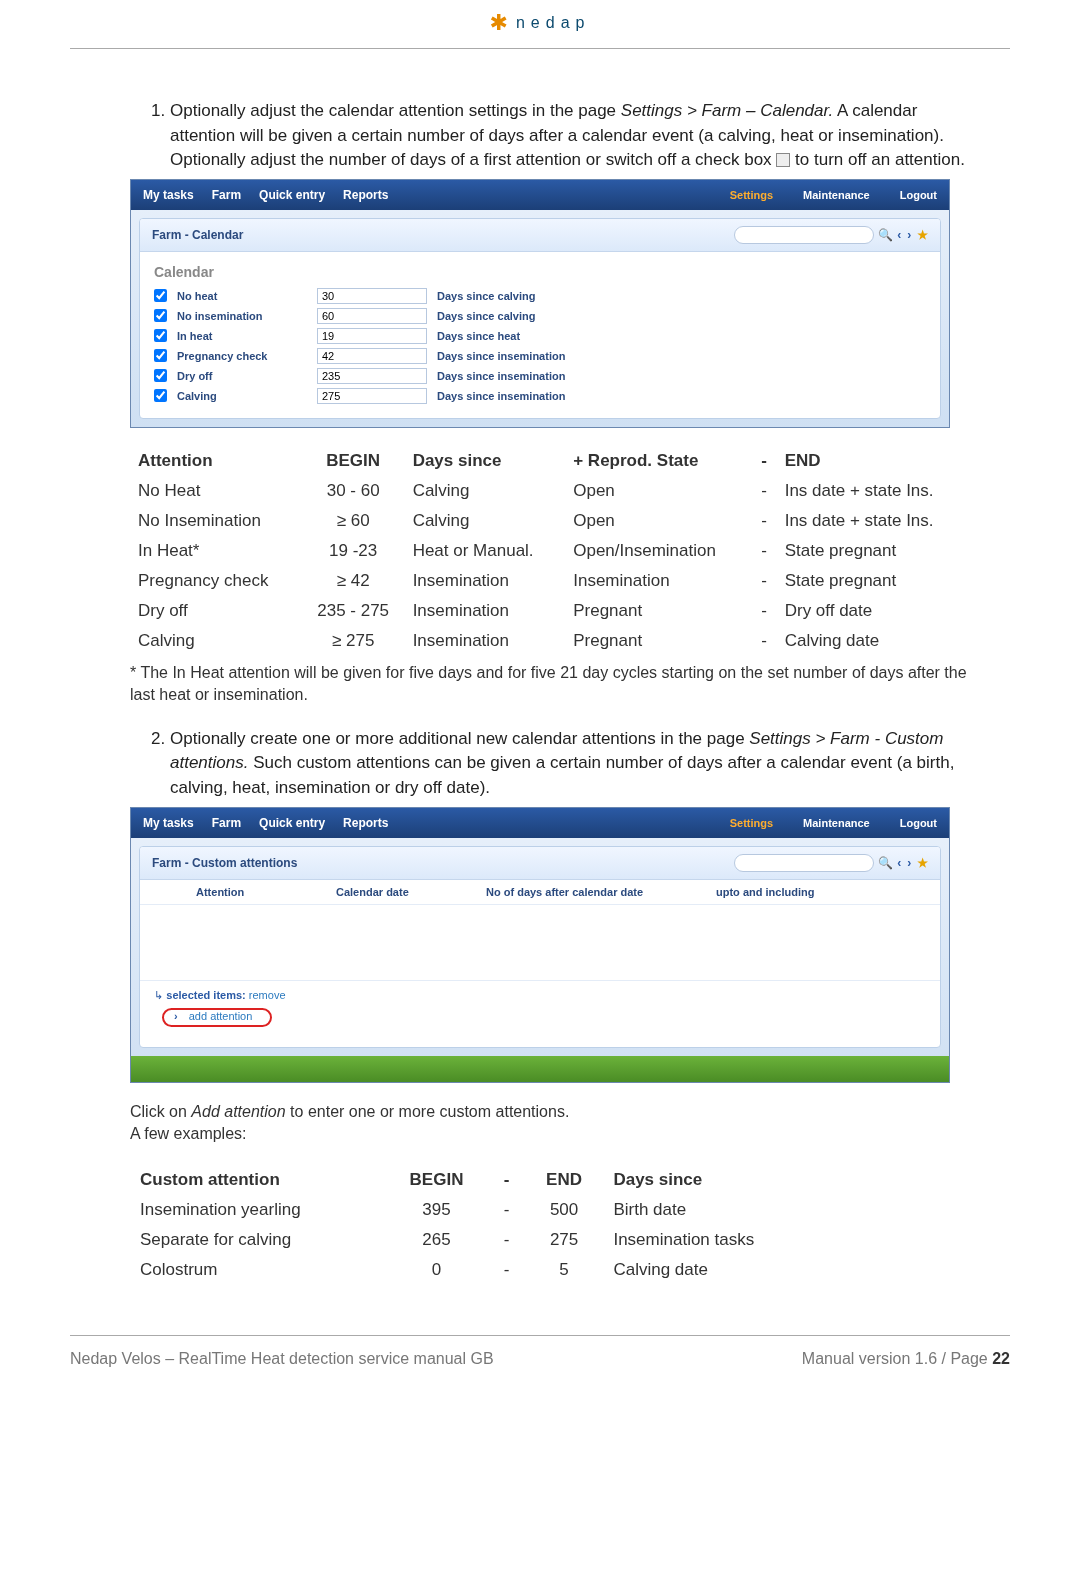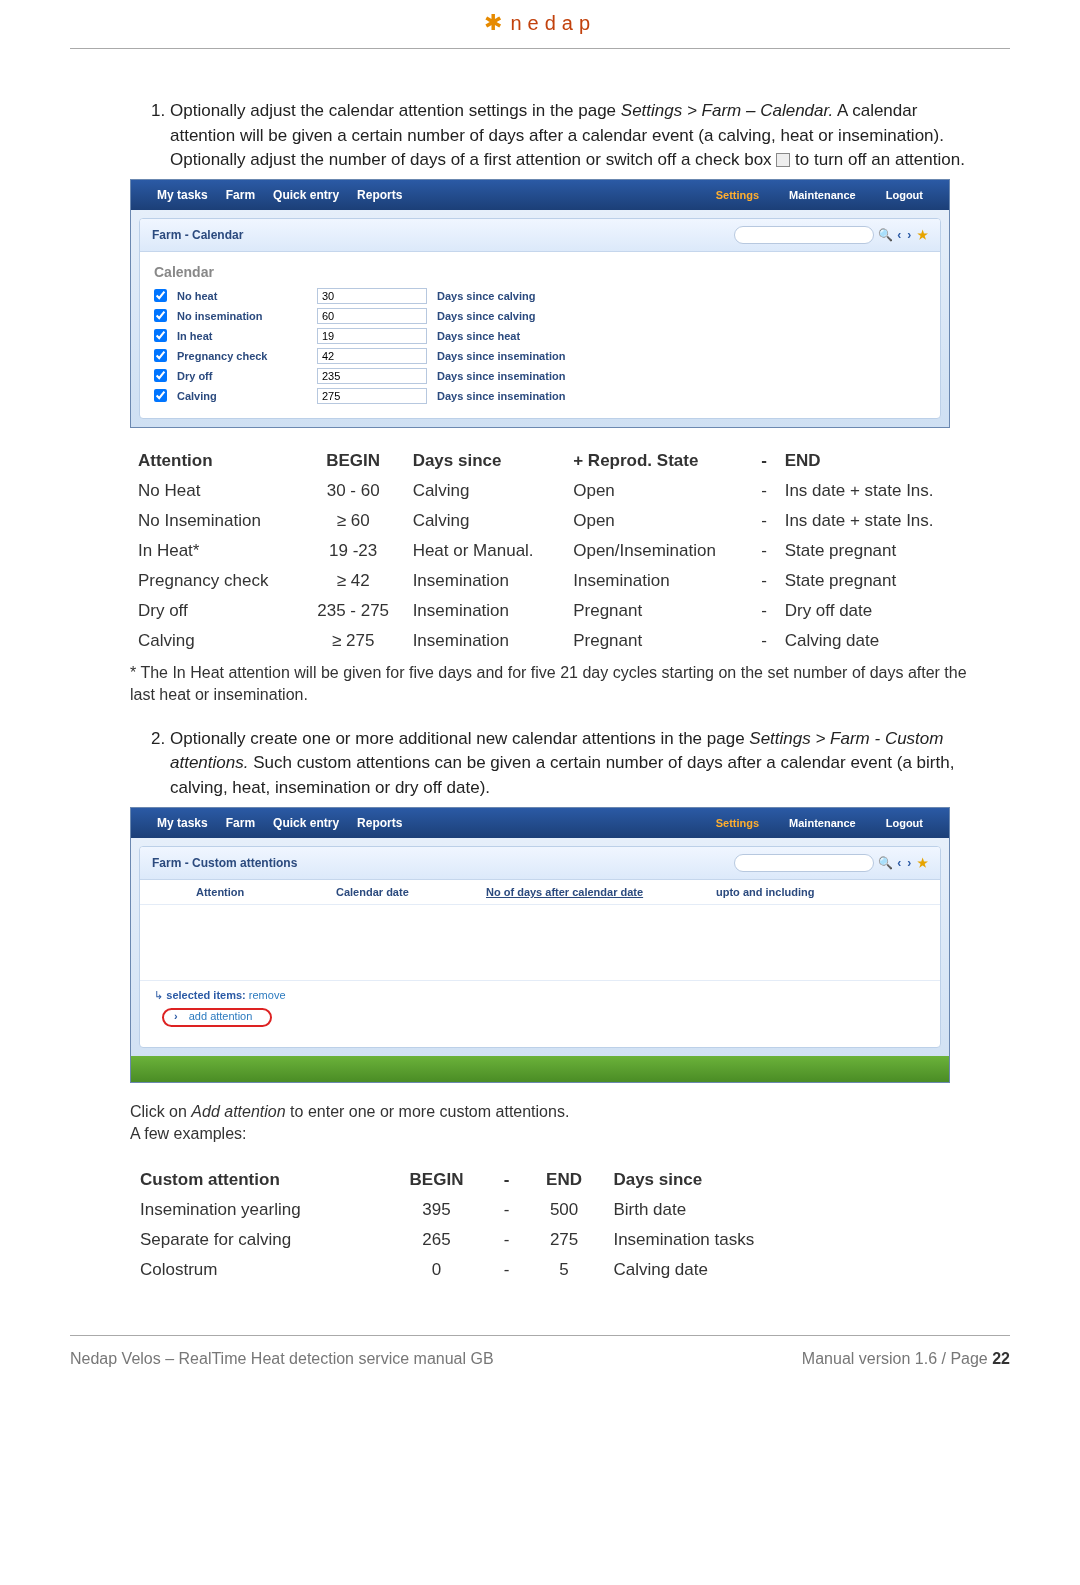--- a/index.html
+++ b/index.html
@@ -21,22 +21,22 @@
     text-align: center;
   }
   .logo {
     display: inline-flex;
     align-items: center;
     gap: 8px;
   }
   .logo-star { color: #e68a00; font-size: 22px; }
   .logo-text {
     letter-spacing: 6px;
-    font-size: 20px;
-    color: #c2410c;
+    font-size: 16px;
+    color: #0c4a6e;
     text-transform: lowercase;
     font-weight: 400;
   }
   .content { padding: 50px 30px 40px 0; }
 
   .section-title {
     font-weight: bold;
     font-size: 22px;
     color: #000;
     margin: 0 0 24px 0;
@@ -63,21 +63,21 @@
     border: 1px solid #6b88b0;
     font-size: 12px;
     background: linear-gradient(#e9f1fb, #cfe0f3);
     position: relative;
   }
   .menubar {
     background: linear-gradient(#2b5aa5, #1c3f77);
     color: #fff;
     display: flex;
     align-items: center;
-    padding: 8px 26px;
+    padding: 8px 12px;
     font-weight: bold;
     font-size: 12px;
     justify-content: space-between;
   }
   .menu-left { display: flex; gap: 18px; }
   .menu-right { margin-left: auto; display: flex; gap: 30px; font-weight: bold; font-size: 11px; }
   .menu-right .active { color: #ffae2e; }
 
   .panel {
     margin: 8px;
@@ -406,21 +406,21 @@
             <span class="nav-arrows">‹</span>
             <span class="nav-arrows">›</span>
             <span class="star-icon">★</span>
           </span>
         </div>
         <div class="panel-body" style="padding:0;">
           <div class="cols-head">
             <span style="width:16px;"></span>
             <span style="width:110px;">Attention</span>
             <span style="width:120px;">Calendar date</span>
-            <span style="width:200px;text-decoration:underline;">No of days after calendar date</span>
+            <span style="width:200px;">No of days after calendar date</span>
             <span>upto and including</span>
           </div>
           <div class="empty-rows"></div>
           <div class="links-row">
             <span style="color:#2b5aa5;">↳ </span>
             <span class="sel">selected items:</span>
             <a href="#">remove</a>
           </div>
           <div class="links-row" style="padding-top:0;">
             <span class="red-oval">

